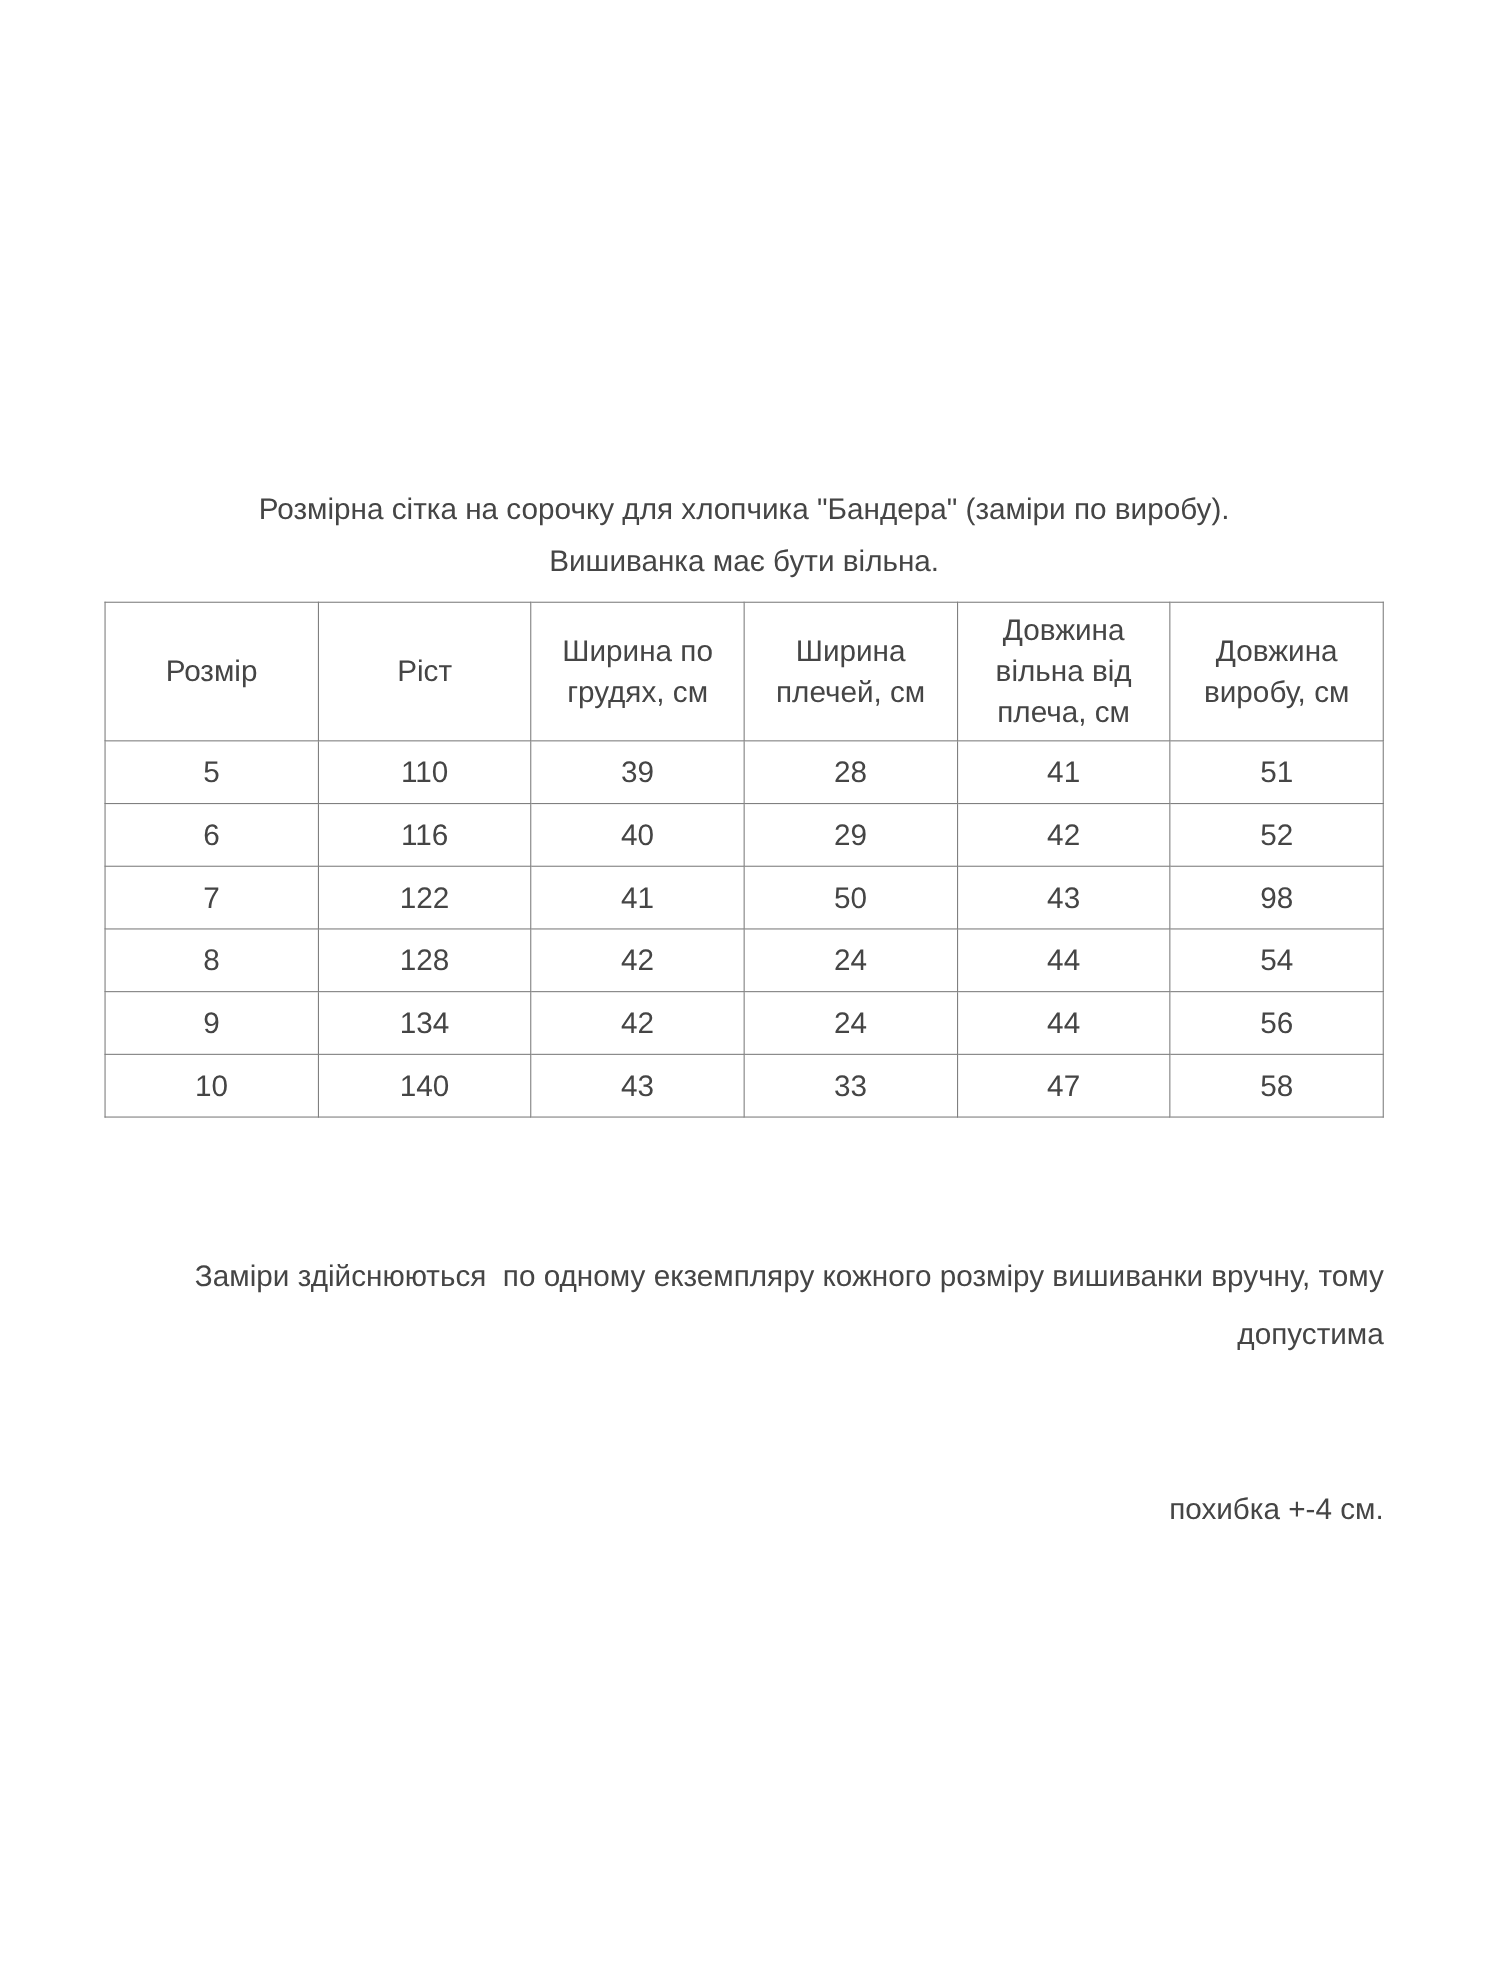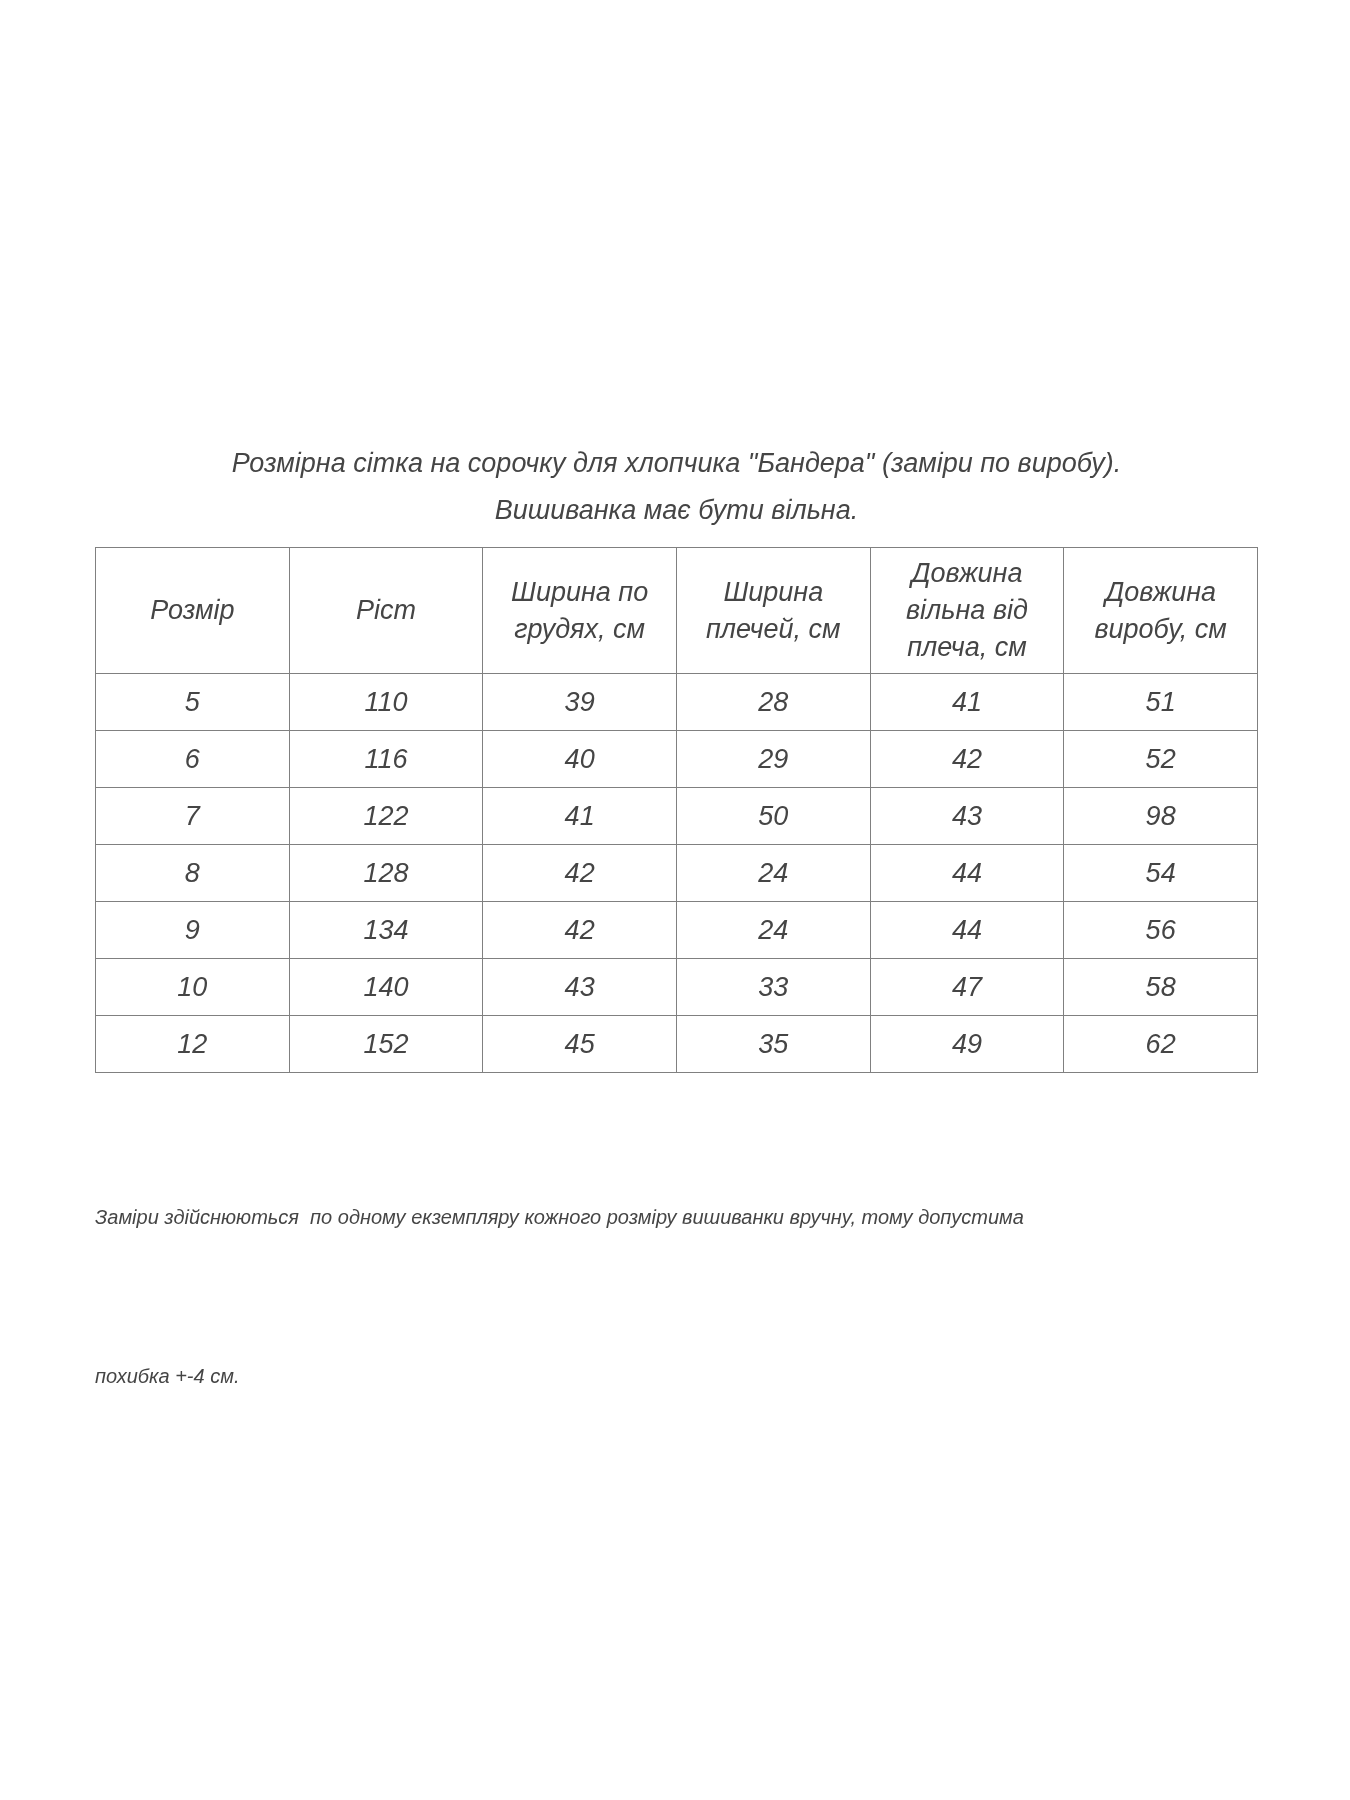--- a/index.html
+++ b/index.html
@@ -11,21 +11,20 @@
     width: 1350px;
     height: 1800px;
     overflow: hidden;
     font-family: "Liberation Sans", "DejaVu Sans", sans-serif;
     color: #454545;
   }
   .content {
     width: 1163px;
     margin-left: 95px;
     padding-top: 440px;
-    font-style: italic;
   }
   .title {
     text-align: center;
     font-size: 27px;
     line-height: 47px;
     color: #454545;
   }
   table.size-table {
     margin-top: 13px;
     width: 1163px;
@@ -46,22 +45,22 @@
     height: 125px;
   }
   table.size-table tbody td {
     height: 56px;
   }
   .hline {
     line-height: 37px;
   }
   .note {
     margin-top: 12px;
-    text-align: left;
-    font-size: 20px;
+    text-align: right;
+    font-size: 27px;
     line-height: 53px;
     color: #454545;
     white-space: pre-wrap;
   }
 </style>
 </head>
 <body>
 
 <div class="content">
 
@@ -140,28 +139,20 @@
         <td>56</td>
       </tr>
       <tr>
         <td>10</td>
         <td>140</td>
         <td>43</td>
         <td>33</td>
         <td>47</td>
         <td>58</td>
       </tr>
-      <tr>
-        <td>12</td>
-        <td>152</td>
-        <td>45</td>
-        <td>35</td>
-        <td>49</td>
-        <td>62</td>
-      </tr>
     </tbody>
   </table>
 
   <div class="note">
     <div>Заміри здійснюються  по одному екземпляру кожного розміру вишиванки вручну, тому допустима</div>
     <div>похибка +-4 см.</div>
   </div>
 
 </div>
 

